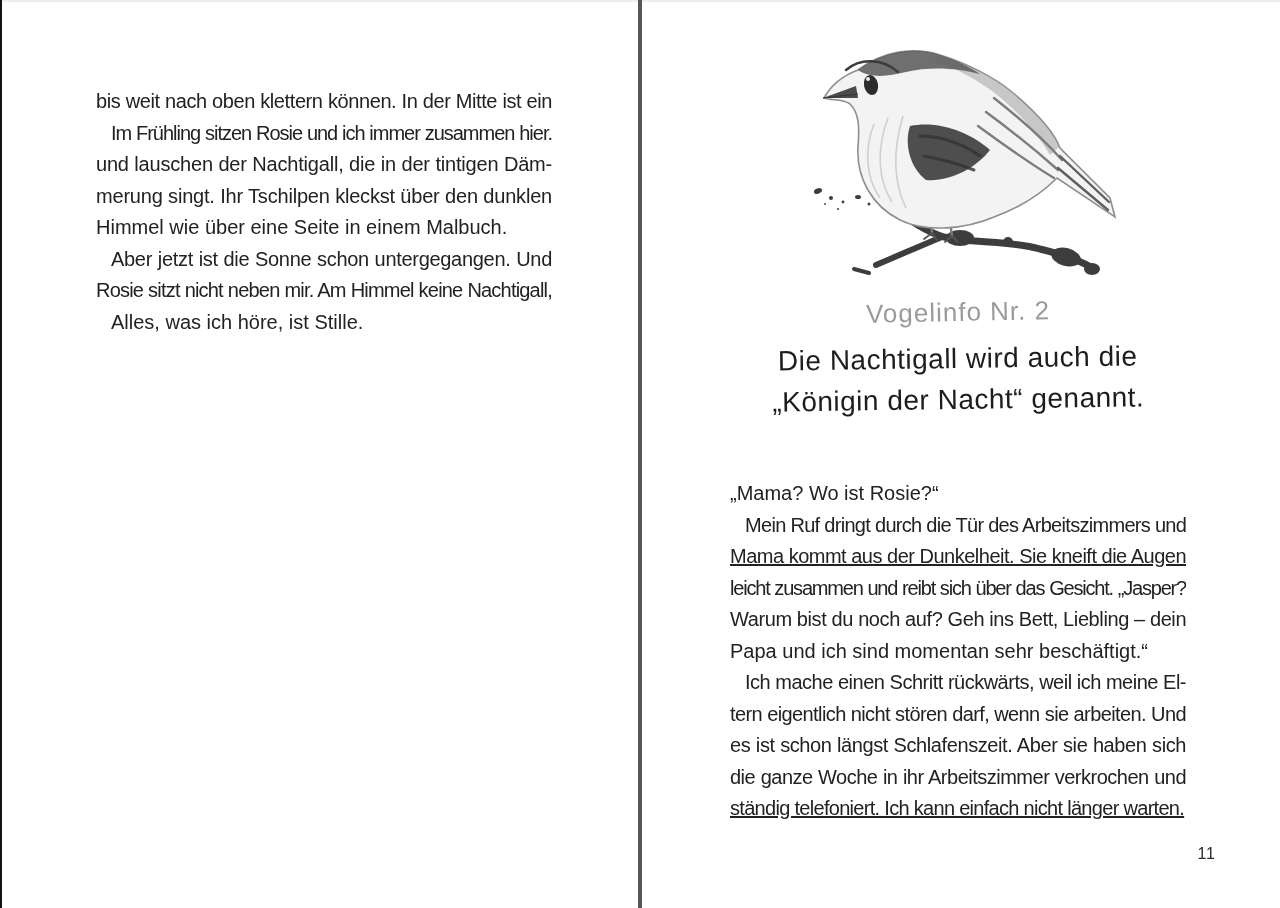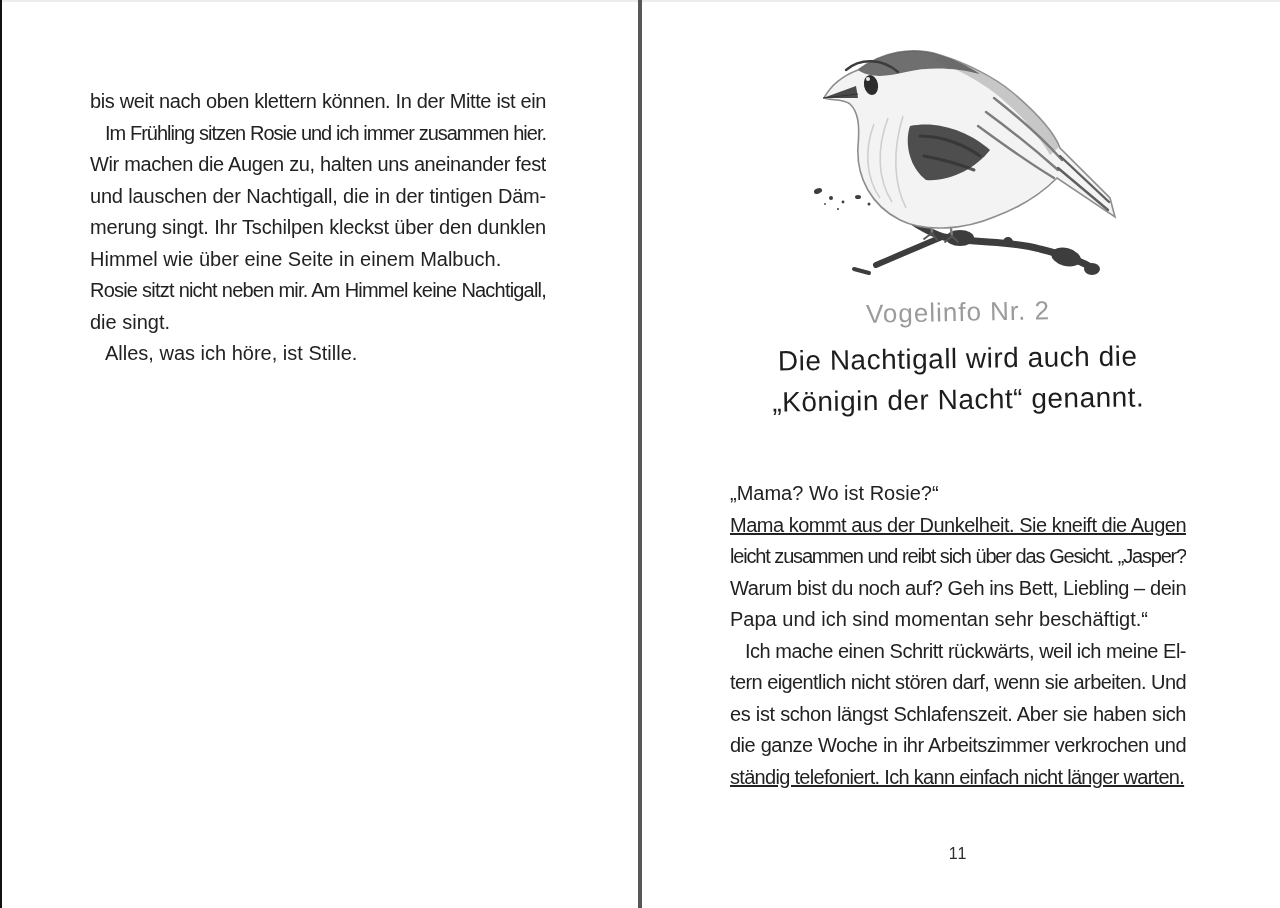--- a/index.html
+++ b/index.html
@@ -10,21 +10,21 @@
     position:relative;
     overflow:hidden;
   }
   .book { position:absolute; inset:0; }
 
   .top-edge { position:absolute; top:0; left:0; width:1280px; height:2px; background:#ededed; }
   .left-edge { position:absolute; top:0; left:0; width:2px; height:908px; background:#121212; }
   .gutter { position:absolute; top:0; left:638px; width:4px; height:908px; background:#575757; }
 
   .text-block { position:absolute; width:456px; }
-  .left-text  { left:90px;  top:86px; }
+  .left-text  { left:96px;  top:86px; }
   .right-text { left:730px; top:478px; }
 
   .line {
     font-size:20px;
     line-height:31.5px;
     color:#222222;
     white-space:nowrap;
     overflow:hidden;
     text-align:justify;
     text-align-last:justify;
@@ -45,44 +45,43 @@
   }
   .headline {
     position:absolute; left:700px; top:338px; width:516px;
     text-align:center;
     font-size:28px; line-height:41px; color:#1d1d1d;
     letter-spacing:0.5px;
     transform:rotate(-0.8deg);
   }
   .page-number {
     position:absolute; left:700px; top:845px; width:516px;
-    text-align:center;
+    text-align:right;
     font-size:16px; color:#2c2c2c;
     letter-spacing:1px;
   }
 </style>
 </head>
 <body>
 
 <div class="book">
 
   <div class="top-edge"></div>
   <div class="left-edge"></div>
   <div class="gutter"></div>
 
   <section>
     <div class="text-block left-text">
         <div class="line" style="letter-spacing: -0.4px;">bis weit nach oben klettern können. In der Mitte ist ein</div>
         <div class="line indent" style="letter-spacing: -1px;">Im Frühling sitzen Rosie und ich immer zusammen hier.</div>
-        <div class="line" style="letter-spacing: -0.4px;">Wir machen die Augen zu, halten uns aneinander fest</div>
         <div class="line" style="letter-spacing: -0.2px;">und lauschen der Nachtigall, die in der tintigen Däm-</div>
         <div class="line" style="letter-spacing: -0.2px;">merung singt. Ihr Tschilpen kleckst über den dunklen</div>
         <div class="line last">Himmel wie über eine Seite in einem Malbuch.</div>
+        <div class="line indent" style="letter-spacing: -0.3px;">Aber jetzt ist die Sonne schon untergegangen. Und</div>
         <div class="line" style="letter-spacing: -0.8px;">Rosie sitzt nicht neben mir. Am Himmel keine Nachtigall,</div>
-        <div class="line last">die singt.</div>
         <div class="line indent last">Alles, was ich höre, ist Stille.</div>
       </div>
   </section>
 
   <section>
 
     <div class="bird-wrap">
       <svg viewBox="0 0 320 260" xmlns="http://www.w3.org/2000/svg">
 
         <g fill="#3d3d3d">
@@ -162,20 +161,21 @@
 
     <div class="caption">Vogelinfo Nr. 2</div>
 
     <div class="headline">
       <div>Die Nachtigall wird auch die</div>
       <div>„Königin der Nacht“ genannt.</div>
     </div>
 
     <div class="text-block right-text">
         <div class="line last">„Mama? Wo ist Rosie?“</div>
+        <div class="line indent" style="letter-spacing: -0.7px;">Mein Ruf dringt durch die Tür des Arbeitszimmers und</div>
         <div class="line" style="letter-spacing: -0.5px; text-decoration: underline;">Mama kommt aus der Dunkelheit. Sie kneift die Augen</div>
         <div class="line" style="letter-spacing: -1.2px;">leicht zusammen und reibt sich über das Gesicht. „Jasper?</div>
         <div class="line" style="letter-spacing: -0.4px;">Warum bist du noch auf? Geh ins Bett, Liebling – dein</div>
         <div class="line last">Papa und ich sind momentan sehr beschäftigt.“</div>
         <div class="line indent" style="letter-spacing: -0.5px;">Ich mache einen Schritt rückwärts, weil ich meine El-</div>
         <div class="line" style="letter-spacing: -0.6px;">tern eigentlich nicht stören darf, wenn sie arbeiten. Und</div>
         <div class="line" style="letter-spacing: -0.4px;">es ist schon längst Schlafenszeit. Aber sie haben sich</div>
         <div class="line" style="letter-spacing: -0.5px;">die ganze Woche in ihr Arbeitszimmer verkrochen und</div>
         <div class="line last" style="letter-spacing: -0.7px; text-decoration: underline;">ständig telefoniert. Ich kann einfach nicht länger warten.</div>
       </div>

